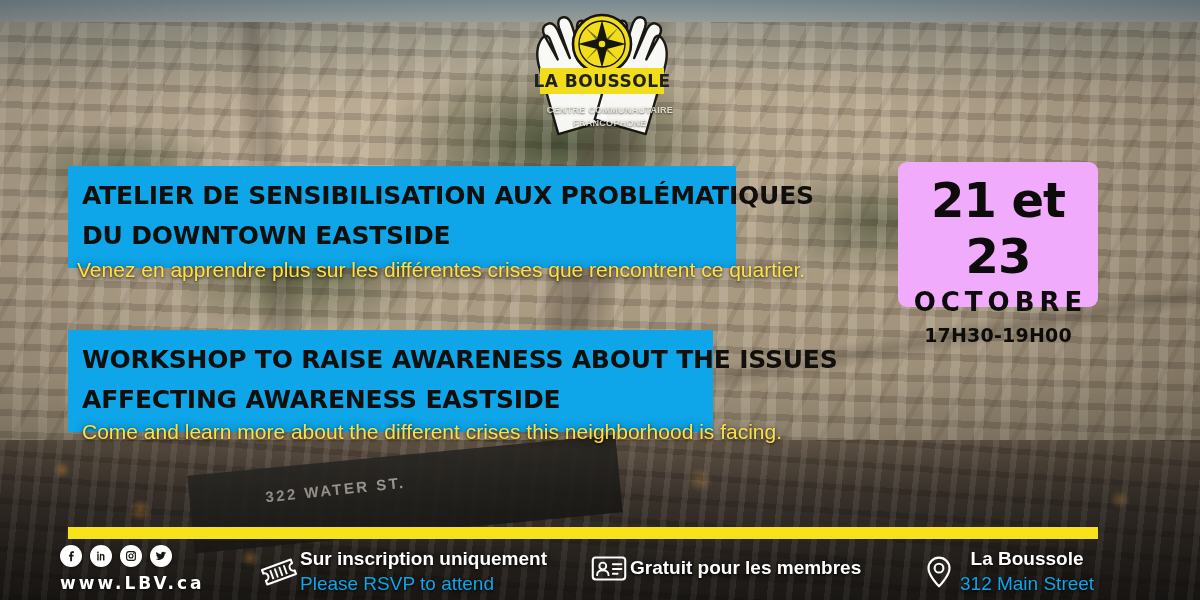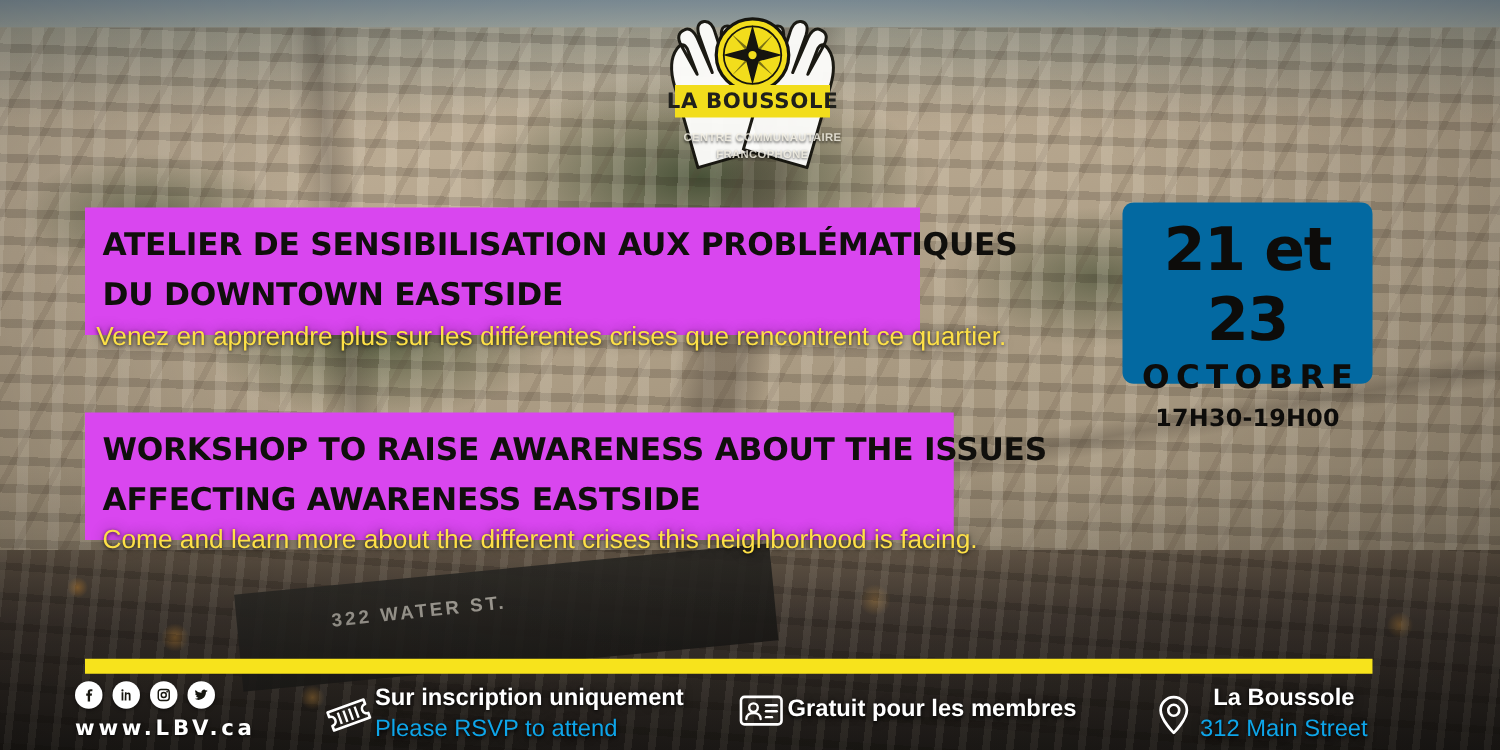--- a/index.html
+++ b/index.html
@@ -111,51 +111,51 @@
     font-size:9px; font-weight:bold; letter-spacing:.3px;
     color:rgba(248,244,232,.82);
     line-height:13px;
     text-shadow:0 1px 2px rgba(0,0,0,.6);
     padding-left:16px;
   }
 
   
   .hl-block {
     position:absolute;
-    background:#d946ef;
+    background:#0ea5e9;
     padding:10px 14px 12px 14px;
   }
   .hl-block .line {
     font-family:"DejaVu Sans", sans-serif;
     font-weight:bold;
     font-size:25px;
     line-height:40px;
     letter-spacing:-.2px;
     color:#100f0c;
     white-space:nowrap;
   }
   #hl-fr { left:68px; top:166px; width:668px; }
-  #hl-en { left:68px; top:330px; width:695px; }
+  #hl-en { left:68px; top:330px; width:645px; }
 
   .sub-line {
     position:absolute;
     font-size:21px;
     line-height:28px;
     color:#fde047;
     white-space:nowrap;
     text-shadow:0 1px 3px rgba(0,0,0,.75), 0 0 10px rgba(0,0,0,.45);
   }
   #sub-fr { left:77px; top:256px; }
   #sub-en { left:82px; top:418px; }
 
   
   .date-badge {
     position:absolute; left:898px; top:162px;
     width:200px; height:145px;
-    background:#0369a1;
+    background:#f0abfc;
     border-radius:9px;
     text-align:center;
     padding-top:10px;
   }
   .date-days {
     font-family:"DejaVu Sans", sans-serif;
     font-weight:bold;
     font-size:48px;
     line-height:56px;
     color:#0d0c0a;

